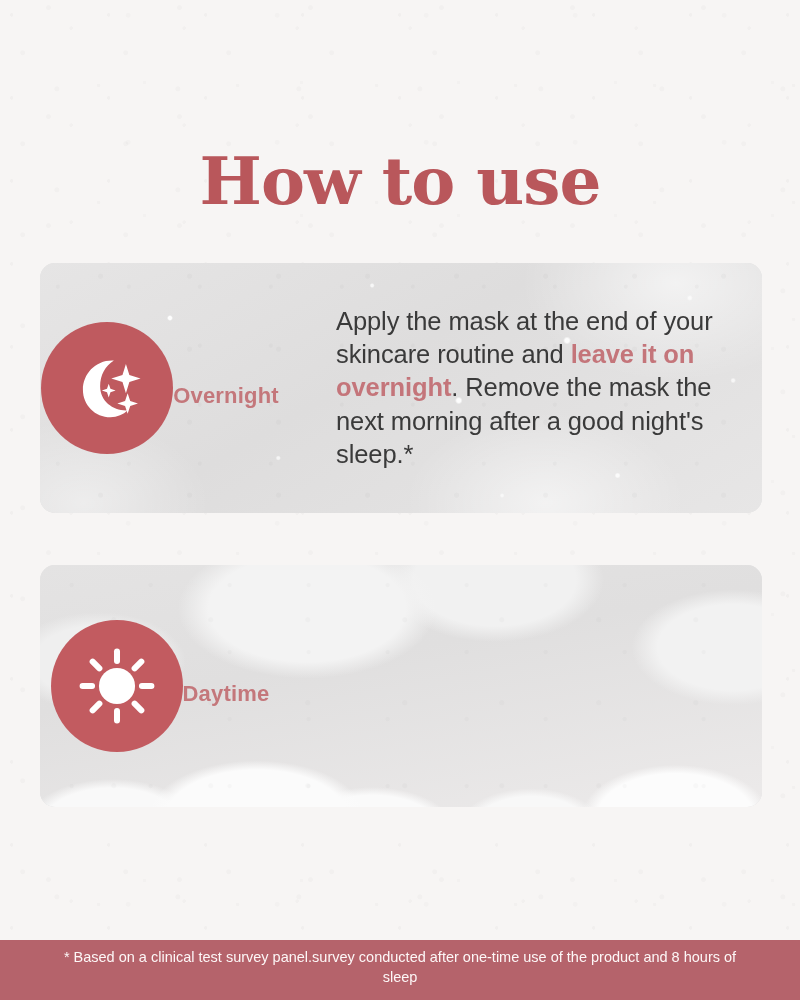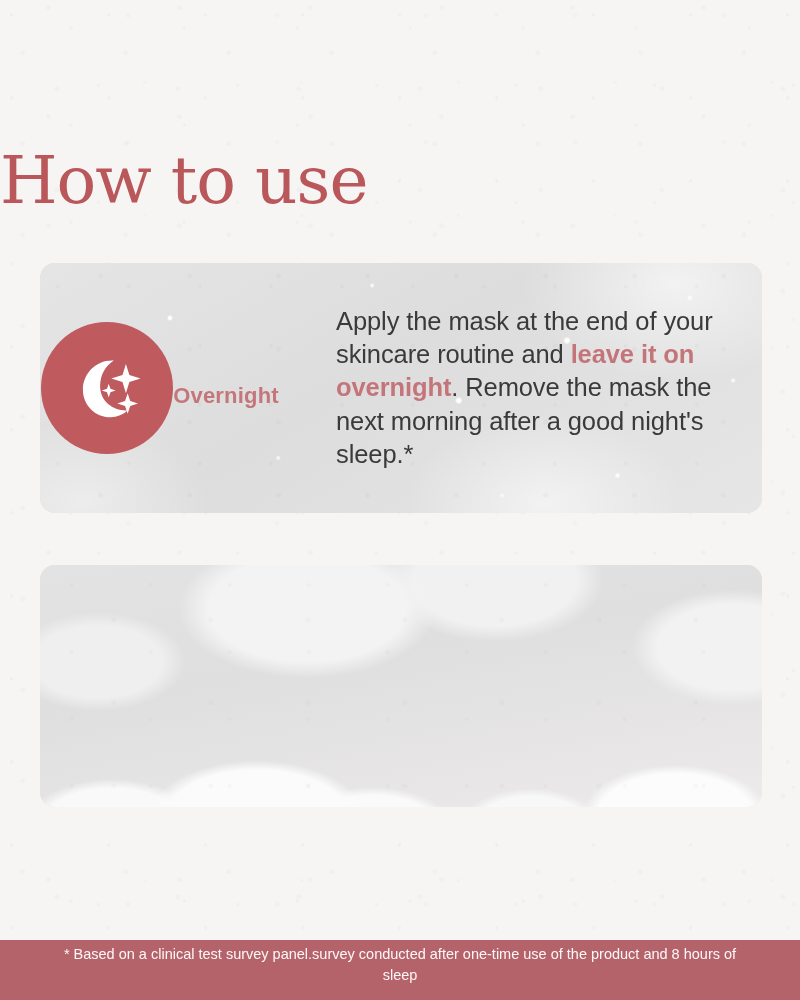--- a/index.html
+++ b/index.html
@@ -41,26 +41,27 @@
     z-index: 1;
     width: 800px;
     height: 1000px;
   }
 
   
   .title {
     position: absolute;
     left: 0; right: 0;
     top: 148px;
+    text-align: center;
     font-family: "DejaVu Serif", "Liberation Serif", serif;
     font-size: 66px;
     line-height: 1;
     letter-spacing: -1px;
     color: #b9575b;
-    font-weight: 400;
+    font-weight: 700;
   }
 
   
   .card {
     position: absolute;
     left: 40px;
     width: 722px;
     border-radius: 15px;
     overflow: hidden;
     background: #e2e1e1;
@@ -175,23 +176,23 @@
   }
 
   
   .footer {
     position: absolute;
     left: 0; right: 0;
     top: 940px;
     height: 60px;
     background: #b5636b;
     display: flex;
-    align-items: flex-start;
+    align-items: flex-end;
     justify-content: center;
-    padding: 4px 48px;
+    padding: 12px 48px;
   }
   .footer-text {
     color: #fdf7f7;
     font-size: 14.5px;
     line-height: 1.42;
     text-align: center;
     font-weight: 500;
   }
 </style>
 </head>
@@ -223,20 +224,38 @@
       <div class="text-col">
         <span>Apply the mask at the end of your skincare routine and </span><span class="hl">leave it on overnight</span><span>. Remove the mask the next morning after a good night's sleep.*</span>
       </div>
     </div>
   </section>
 
   <section class="card" id="card-daytime">
     <div class="cloud-bg"></div>
 
     <div class="card-inner">
+      <div class="icon-col">
+        <div class="icon-circle">
+          <svg width="86" height="86" viewBox="0 0 100 100">
+            <circle cx="50" cy="50" r="21" fill="#ffffff"></circle>
+            <g stroke="#ffffff" stroke-width="7" stroke-linecap="round">
+              <line x1="50" y1="10" x2="50" y2="21"></line>
+              <line x1="50" y1="79" x2="50" y2="90"></line>
+              <line x1="10" y1="50" x2="21" y2="50"></line>
+              <line x1="79" y1="50" x2="90" y2="50"></line>
+              <line x1="21.7" y1="21.7" x2="29.5" y2="29.5"></line>
+              <line x1="70.5" y1="70.5" x2="78.3" y2="78.3"></line>
+              <line x1="21.7" y1="78.3" x2="29.5" y2="70.5"></line>
+              <line x1="70.5" y1="29.5" x2="78.3" y2="21.7"></line>
+            </g>
+          </svg>
+        </div>
+        <div class="icon-label">Daytime</div>
+      </div>
 
     </div>
   </section>
 
   <footer class="footer">
     <div class="footer-text">* Based on a clinical test survey panel.survey conducted after one-time use of the product and 8 hours of sleep</div>
   </footer>
 
 </div>
 

